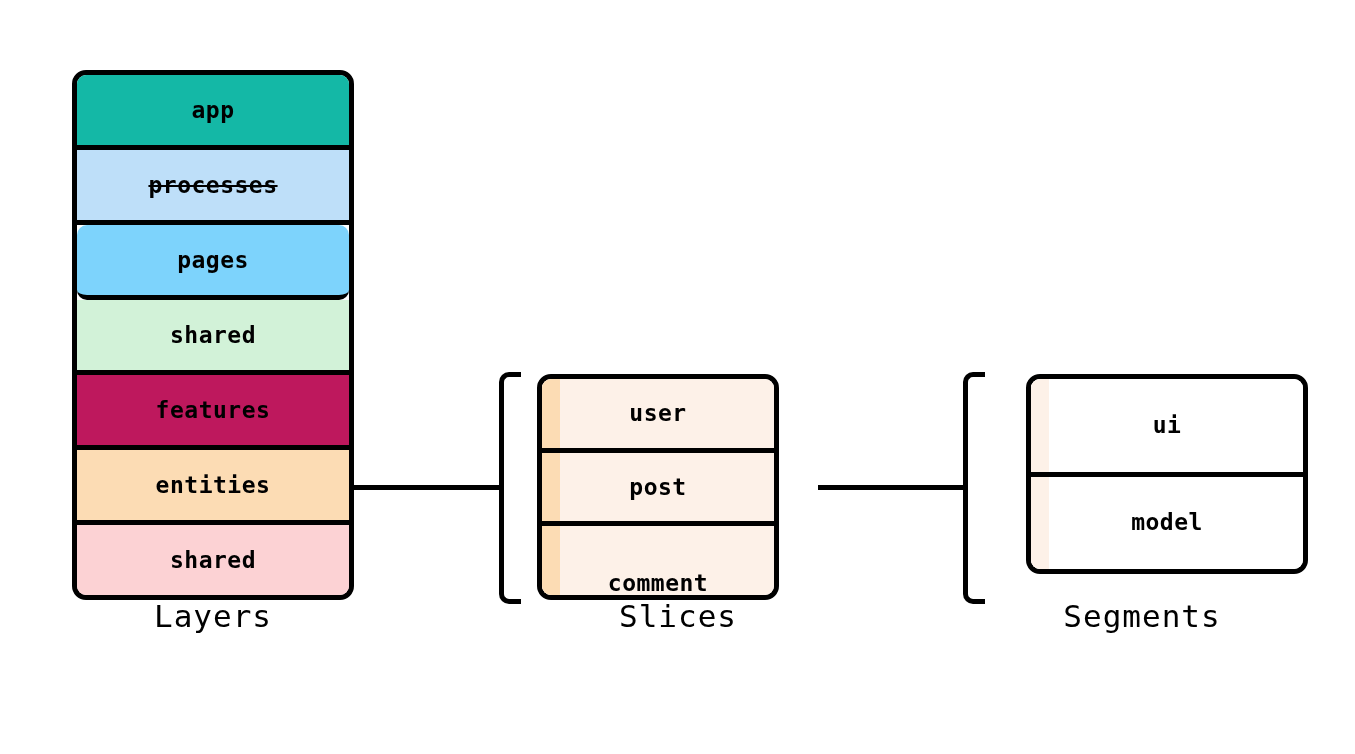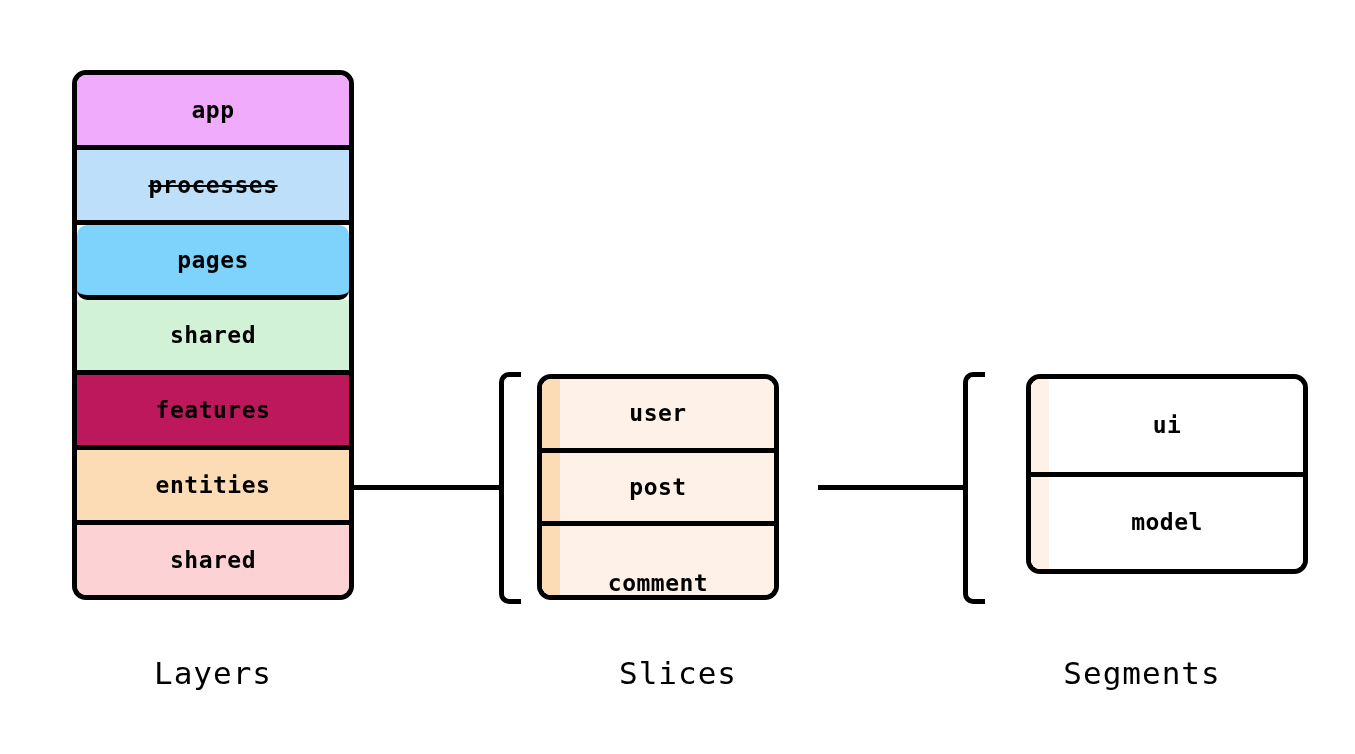--- a/index.html
+++ b/index.html
@@ -80,21 +80,21 @@
     border-bottom:5px solid #000000;
     border-top-left-radius:10px;
     border-bottom-left-radius:10px;
   }
   #bracket-slices{left:499px;top:372px;height:232px;}
   #bracket-segments{left:963px;top:372px;height:232px;}
 
   
   .caption{
     position:absolute;
-    top:655px;
+    top:598px;
     width:282px;
     text-align:center;
     font-family:"DejaVu Sans Mono", monospace;
     font-size:31px;
     font-weight:400;
     color:#000000;
     letter-spacing:1px;
   }
   #caption-layers{left:72px;}
   #caption-slices{left:537px;}
@@ -105,21 +105,21 @@
 
 <div class="stage">
 
   <div class="connector" id="connector-layers-slices"></div>
   <div class="connector" id="connector-slices-segments"></div>
 
   <div class="bracket" id="bracket-slices"></div>
   <div class="bracket" id="bracket-segments"></div>
 
   <div class="box" id="layers-box">
-      <div class="row" style="background: #f0abfc;">
+      <div class="row" style="background: #14b8a6;">
         <span class="row-label">app</span>
       </div>
       <div class="row" style="background: rgb(190, 223, 249);">
         <span class="row-label struck">processes</span>
       </div>
       <div class="row" style="background: #7dd3fc; border-radius: 10px;">
         <span class="row-label">pages</span>
       </div>
       <div class="row" style="background: rgb(210, 242, 216);">
         <span class="row-label">shared</span>

